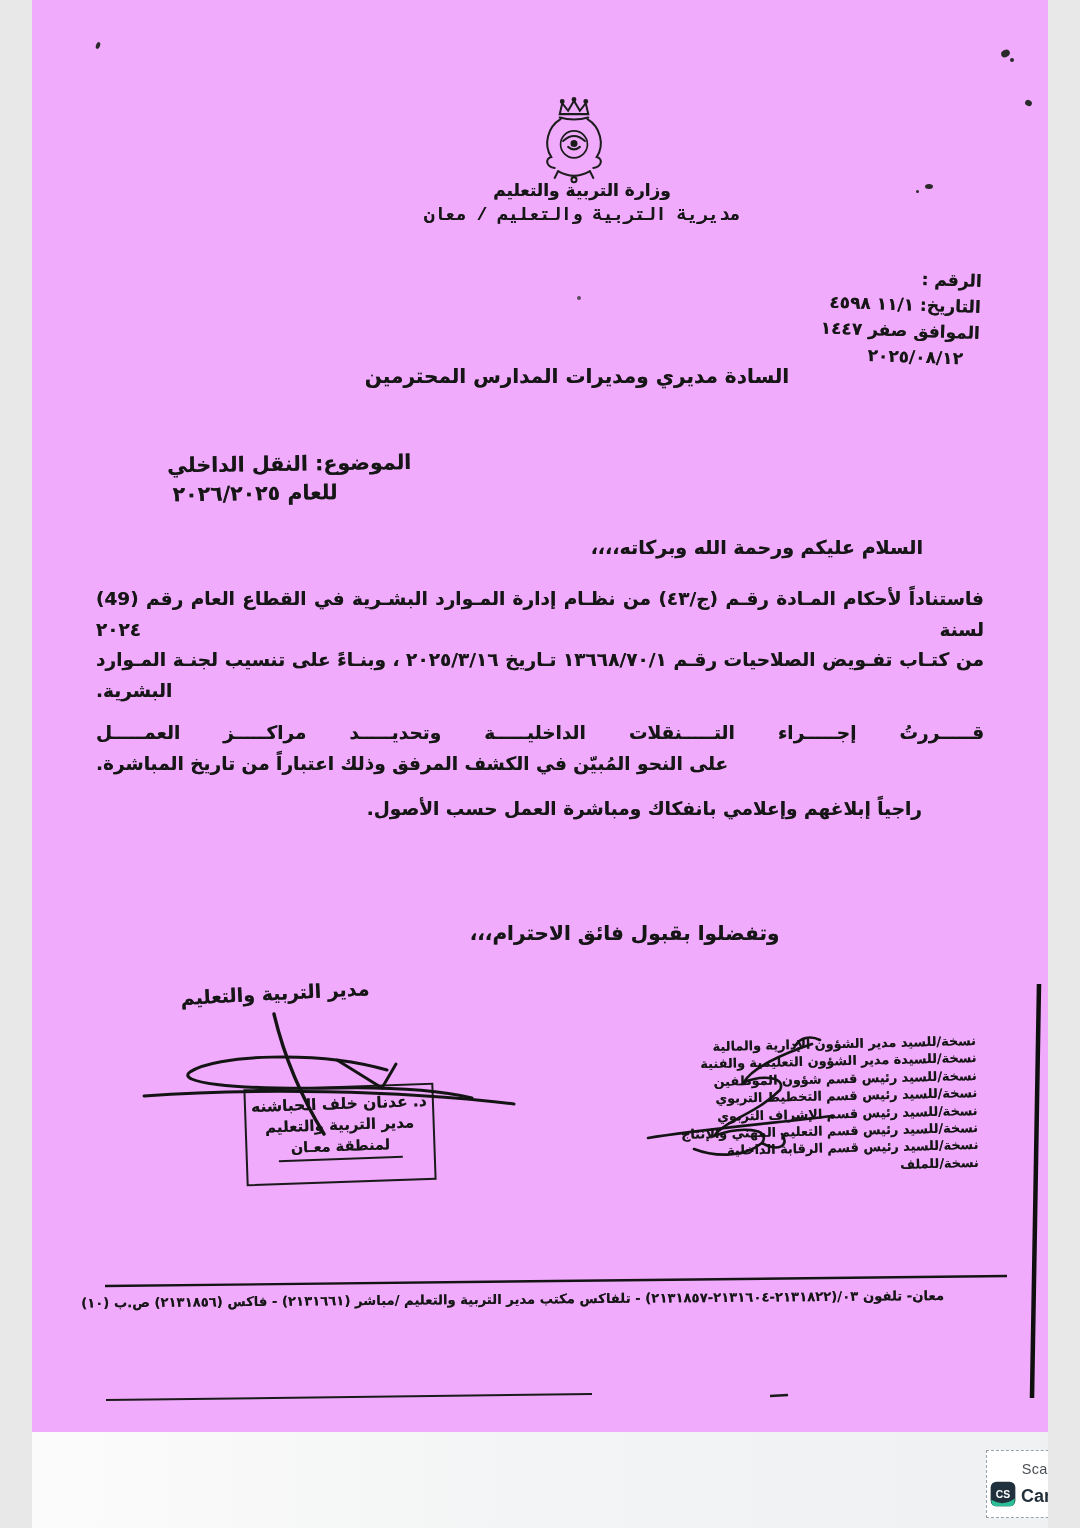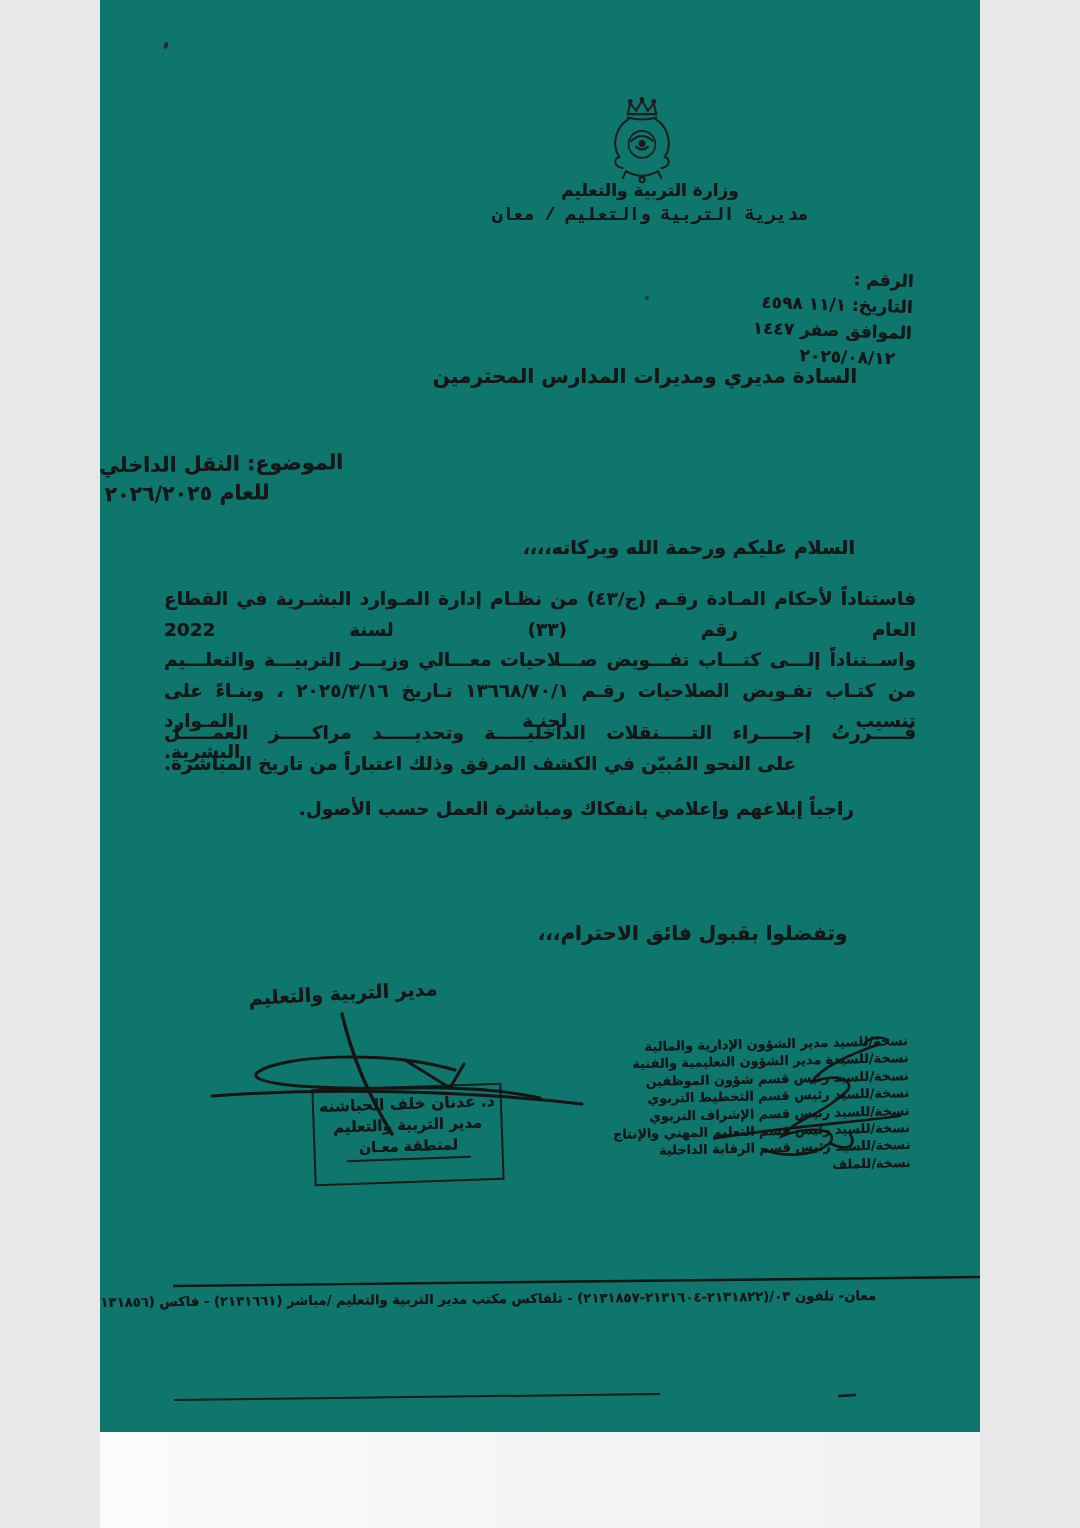--- a/index.html
+++ b/index.html
@@ -1,16 +1,16 @@
 <!DOCTYPE html>
 <html lang="ar" dir="rtl"><head>
 <meta charset="utf-8">
 <style>
   html,body{margin:0;padding:0;background:#e8e8e8;}
-  .page{position:relative;width:880px;height:1528px;margin:0 auto;background:#0f766e;
+  .page{position:relative;width:1016px;height:1528px;margin:0 auto;background:#f0abfc;
         font-family:"DejaVu Sans",sans-serif;font-weight:700;color:#161616;direction:rtl;overflow:hidden;}
   .abs{position:absolute;}
   .txt{text-shadow:0 0 .5px rgba(0,0,0,.55);}
   .center{text-align:center;}
   .right{text-align:left;}
   .jline{text-align:justify;text-align-last:justify;}
   .ministry{top:180px;left:390px;width:320px;font-size:17px;}
   .directorate{top:204px;left:370px;width:360px;font-size:17.5px;font-family:Liberation Mono, monospace;}
   .crest{top:96px;left:500px;}
   .ref{top:268px;right:66px;font-size:17px;line-height:26px;text-align:right;
@@ -96,22 +96,21 @@
   <div class="abs txt recipient">السادة مديري ومديرات المدارس المحترمين</div>
 
   <div class="abs txt subject">
     <div>الموضوع: النقل الداخلي</div>
     <div class="l2">للعام ٢٠٢٦/٢٠٢٥</div>
   </div>
 
   <div class="abs txt greeting">السلام عليكم ورحمة الله وبركاته،،،،</div>
 
   <div class="abs txt bodyblock p1">
-    <div class="jline">فاستناداً لأحكام المـادة رقـم (ج/٤٣) من نظـام إدارة المـوارد البشـرية في القطاع العام رقم (٣٣) لسنة 2022</div>
-    <div class="jline">واســتناداً إلـــى كتـــاب تفـــويض صـــلاحيات معـــالي وزيـــر التربيـــة والتعلـــيم</div>
+    <div class="jline">فاستناداً لأحكام المـادة رقـم (ج/٤٣) من نظـام إدارة المـوارد البشـرية في القطاع العام رقم (49) لسنة ٢٠٢٤</div>
     <div class="jline">من كتـاب تفـويض الصلاحيات رقـم ١٣٦٦٨/٧٠/١ تـاريخ ٢٠٢٥/٣/١٦ ، وبنـاءً على تنسيب لجنـة المـوارد</div>
     <div class="right">البشرية.</div>
   </div>
 
   <div class="abs txt p3">راجياً إبلاغهم وإعلامي بانفكاك ومباشرة العمل حسب الأصول.</div>
 
   <div class="abs txt bodyblock p2">
     <div class="jline">قـــــررتُ إجـــــراء التـــــنقلات الداخليـــــة وتحديـــــد مراكـــــز العمـــــل</div>
     <div class="right">على النحو المُبيّن في الكشف المرفق وذلك اعتباراً من تاريخ المباشرة.</div>
   </div>

